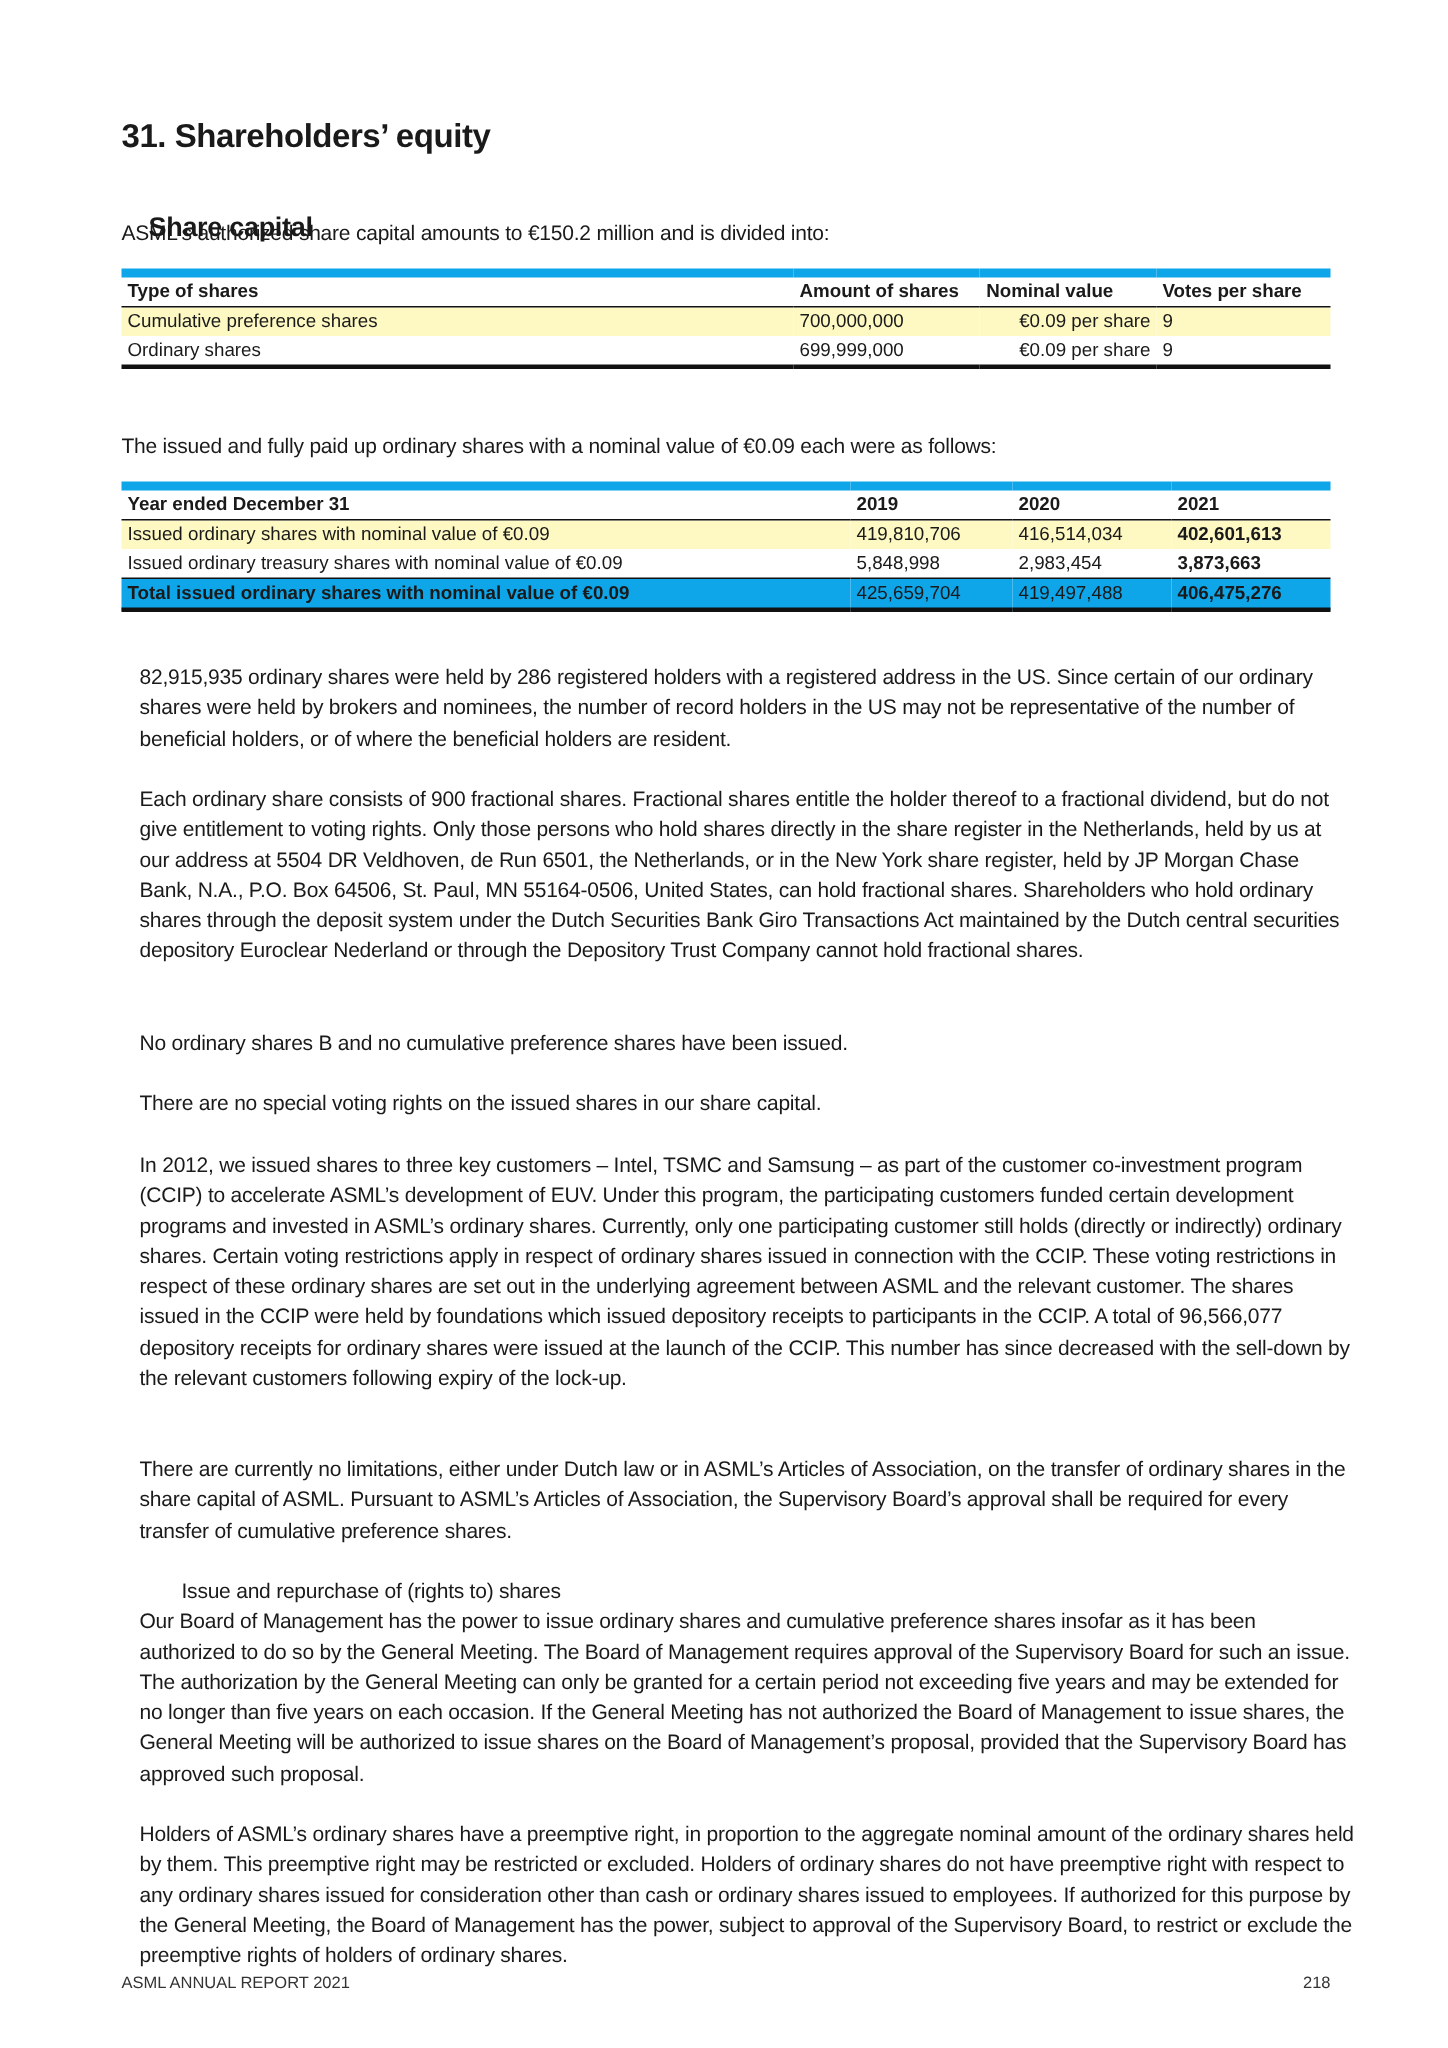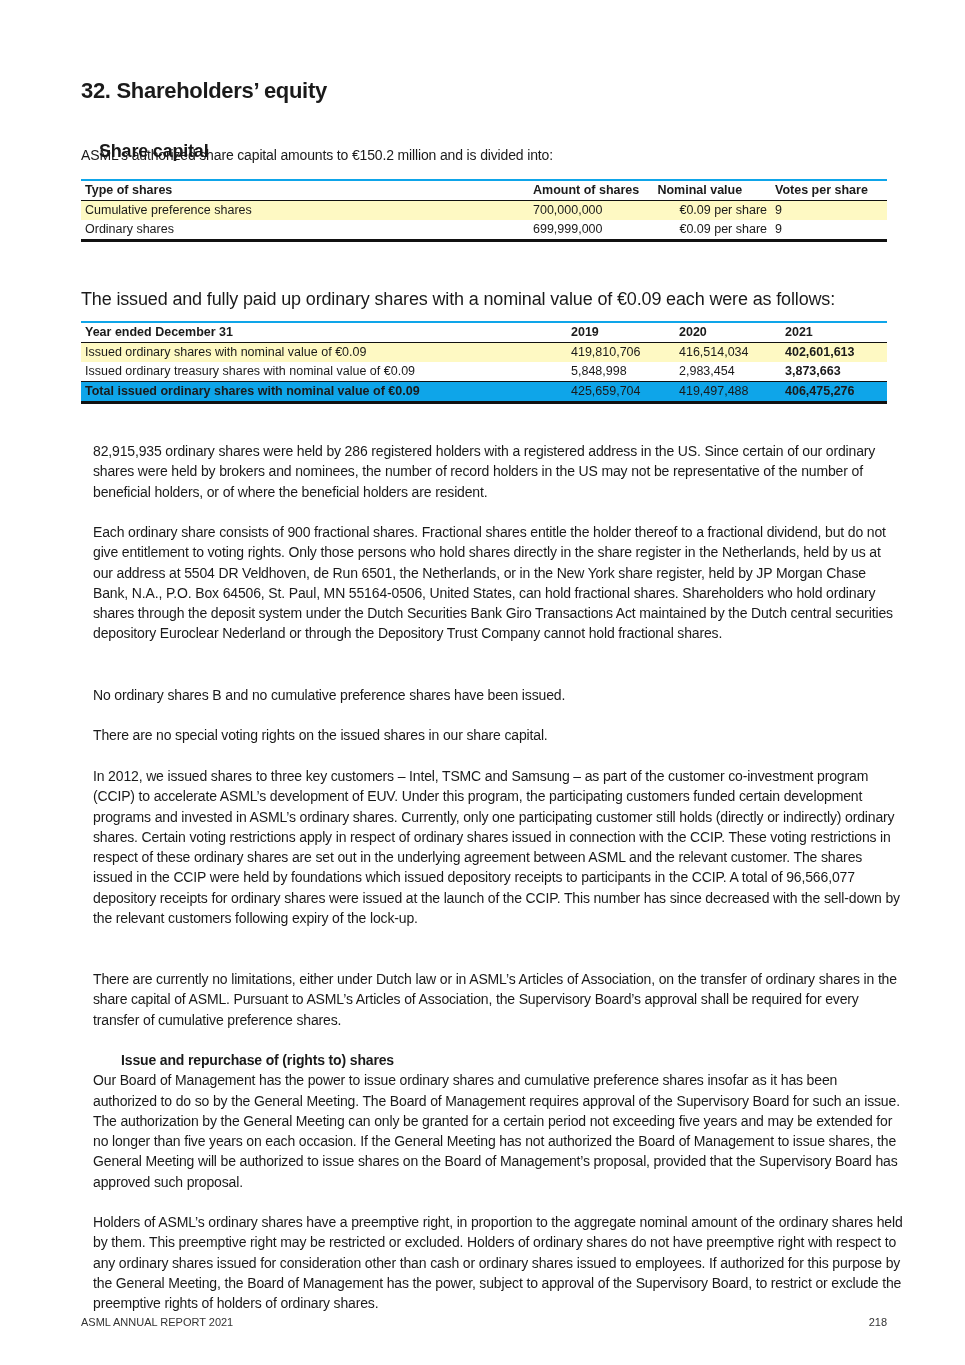--- a/index.html
+++ b/index.html
@@ -13,39 +13,39 @@
     font-size: 22px; font-weight: bold; letter-spacing: -0.3px;
   }
   h2 {
     position: absolute; top: 123px; left: 0; margin: 18px;
     font-size: 18px; font-weight: bold; letter-spacing: -0.2px;
   }
   .intro { position: absolute; top: 147px; left: 0; font-size: 14px; letter-spacing: -0.15px; }
   table { border-collapse: collapse; width: 806px; font-size: 12.5px; }
   .t1 { position: absolute; top: 179px; left: 0; }
   .t2 { position: absolute; top: 321px; left: 0; }
-  table { border-top: 2px solid #0ea5e9; border-bottom: 3px solid #111; }
+  table { border-top: 6px solid #0ea5e9; border-bottom: 3px solid #111; }
   th, td { padding: 0 4px; height: 19px; line-height: 19px; white-space: nowrap; }
   th { font-weight: bold; text-align: left; border-bottom: 1px solid #111; }
   th.r, td.r { }
   tr.shade td { background: #fef9c3; }
   tr.total td { font-weight: bold; background: #0ea5e9; border-top: 1px solid #111; }
   tr.total td.nb { font-weight: normal; }
   td.b { font-weight: bold; }
-  .para2 { position: absolute; top: 289px; left: 0; font-size: 18px; letter-spacing: -0.15px; }
+  .para2 { position: absolute; top: 289px; left: 0; font-size: 14px; letter-spacing: -0.15px; }
   .body-text { position: absolute; left: 0; width: 810px; font-size: 14px; line-height: 20.3px; letter-spacing: -0.15px; margin: 12px; }
-  .subhead { font-weight: bold; display: block; padding-left: 28px; }
+  .subhead { font-weight: normal; display: block; padding-left: 28px; }
   .footer { position: absolute; top: 1316px; left: 0; width: 806px; font-size: 11px; color: #333; }
   .footer .pg { position: absolute; right: 0; top: 0; }
 </style>
 </head>
 <body>
 
 <div class="page">
-  <h1>32. Shareholders’ equity</h1>
+  <h1>31. Shareholders’ equity</h1>
   <h2>Share capital</h2>
   <div class="intro">ASML's authorized share capital amounts to €150.2 million and is divided into:</div>
 
   <table class="t1">
     <thead>
       <tr>
         <th style="width:440px">Type of shares</th>
         <th class="r">Amount of shares</th>
         <th class="r" style="width:108px">Nominal value</th>
         <th class="r" style="width:108px">Votes per share</th>

